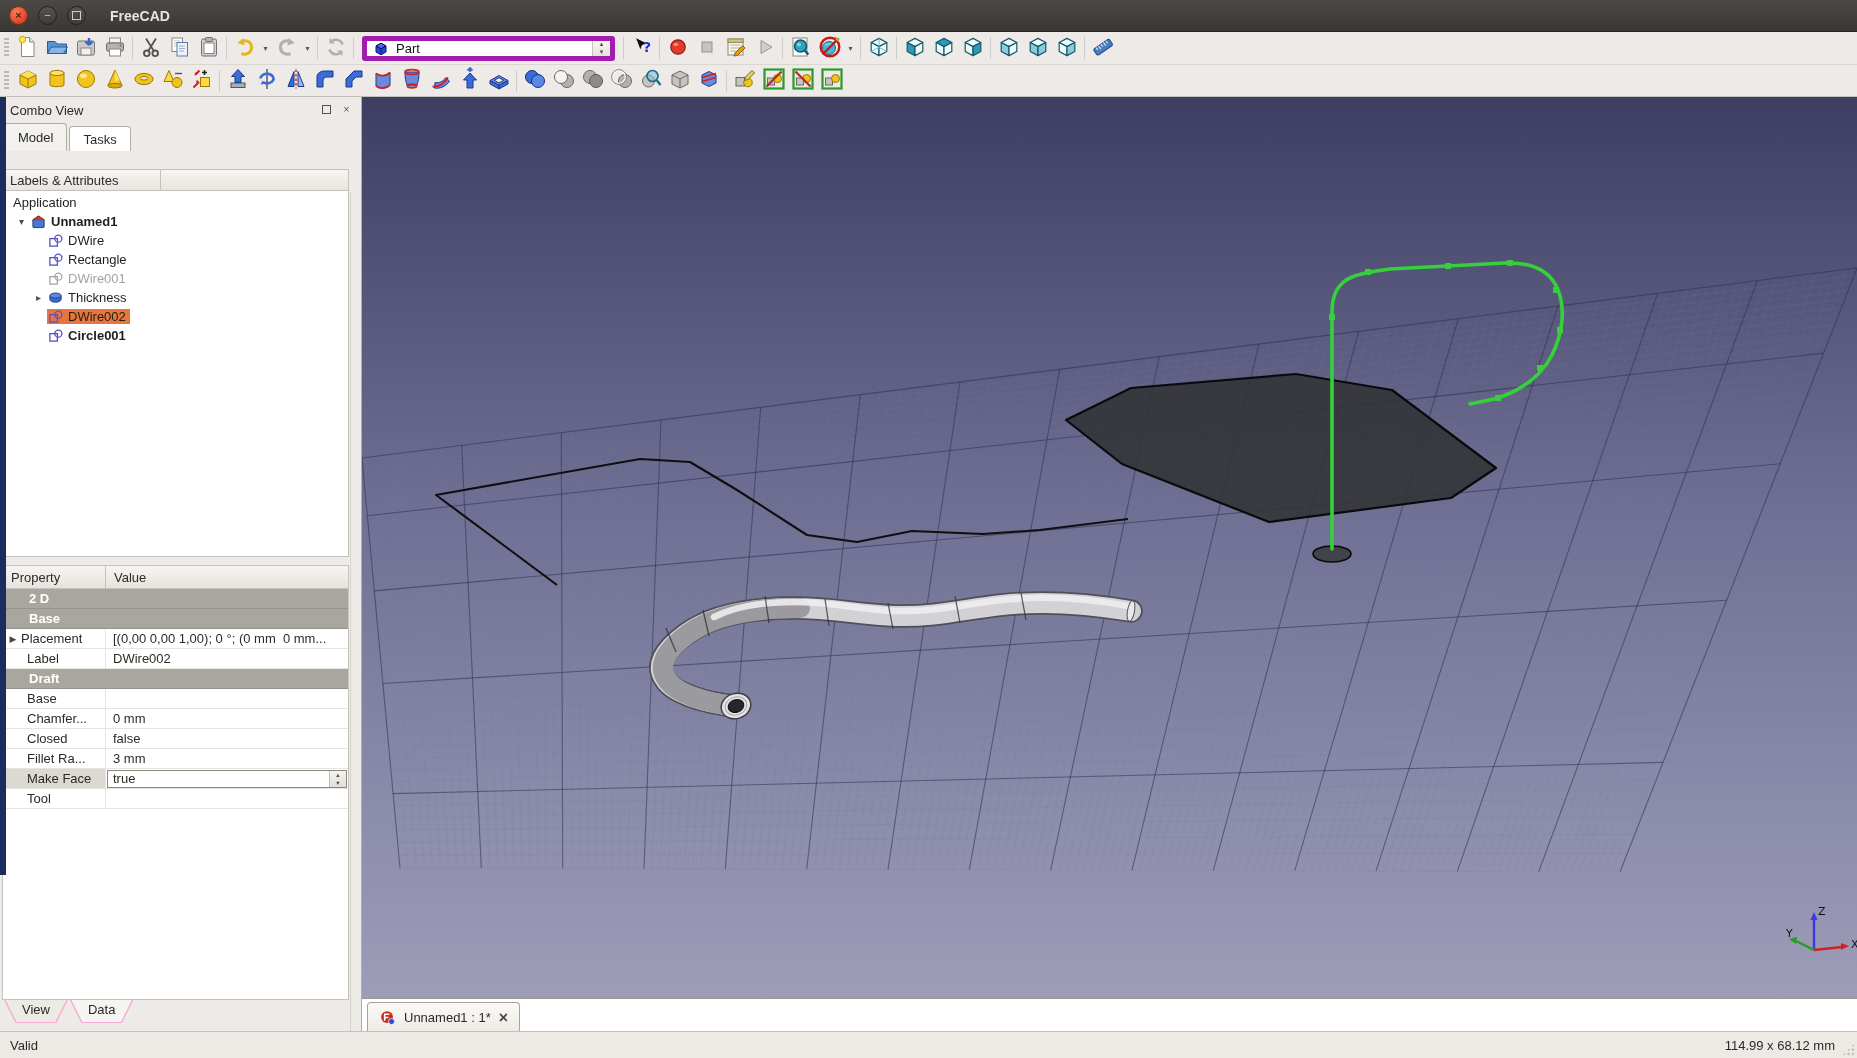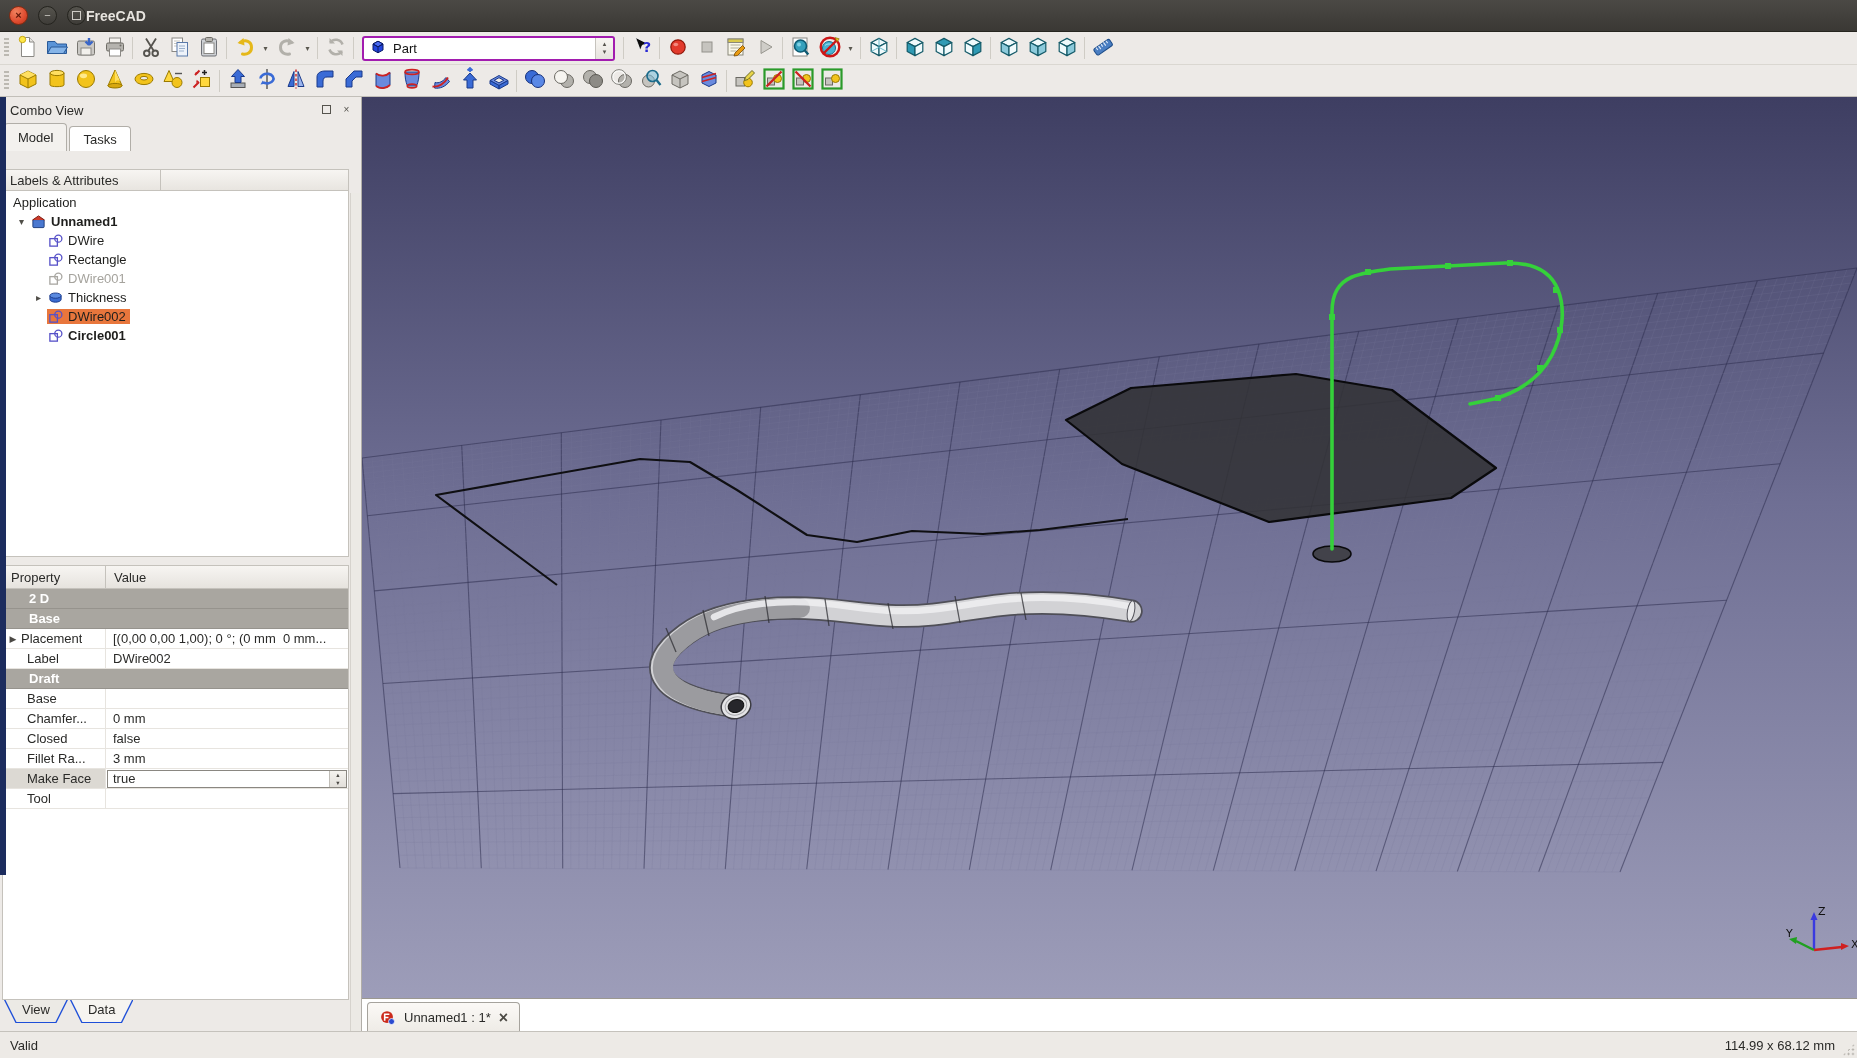--- a/index.html
+++ b/index.html
@@ -8,33 +8,33 @@
   
   .titlebar{position:absolute;left:0;top:0;width:100%;height:32px;box-sizing:border-box;
             background:linear-gradient(#4b4945,#3a3834);border-bottom:1px solid #26251f;
             display:flex;align-items:center}
   .winbtns{display:flex;gap:10px;margin-left:9px}
   .wbtn{width:19px;height:19px;border-radius:50%;display:flex;align-items:center;justify-content:center;
         font-size:11px;line-height:1;box-sizing:border-box}
   .wbtn.close{background:radial-gradient(circle at 35% 30%,#f1825e,#df4b2f 60%,#b23418);border:1px solid #892a10;color:#61180a;font-weight:bold}
   .wbtn.min,.wbtn.max{background:linear-gradient(#56544e,#3e3c38);border:1px solid #24231e;color:#cfccc6}
   .wbtn.max span{width:7px;height:7px;border:1px solid #cfccc6;display:block}
-  .apptitle{color:#e7e4df;font-weight:bold;font-size:14px;}
+  .apptitle{color:#e7e4df;font-weight:bold;font-size:14px;margin-left:24px}
   
   .tbar{position:absolute;left:0;width:100%;display:flex;align-items:center;background:#edeae7;
         box-sizing:border-box;padding-left:2px}
   #tb1{top:32px;height:33px;border-bottom:1px solid #dad7d1}
   #tb2{top:65px;height:32px;border-bottom:1px solid #c2bfb9}
   .tbtn{width:29px;height:27px;display:flex;align-items:center;justify-content:center;border-radius:3px;flex:none}
   .tdrop{width:13px;height:27px;display:flex;align-items:center;justify-content:center;font-size:8px;color:#5a5850;flex:none}
   .tbsep{width:1px;height:22px;background:#cfccc5;margin:0 3px;flex:none}
   .tgrip{width:5px;height:20px;margin:0 4px 0 2px;flex:none;
          background:repeating-linear-gradient(180deg,#bcb9b2 0 2px,rgba(0,0,0,0) 2px 4px)}
-  .wbcombo{height:25px;width:253px;background:#fff;border:2px solid #a21caf;border-radius:3px;
-           display:flex;align-items:center;padding-left:6px;gap:7px;margin:0 5px;box-sizing:border-box;flex:none}
+  .wbcombo{height:25px;width:253px;background:#fff;border:5px solid #a21caf;border-radius:3px;
+           display:flex;align-items:flex-start;padding-left:6px;gap:7px;margin:0 5px;box-sizing:border-box;flex:none}
   .wbtext{font-size:13px;color:#141414;flex:1}
   .wbspin{width:17px;align-self:stretch;border-left:1px solid #c6c3bd;display:flex;flex-direction:column;
           align-items:center;justify-content:center;font-size:7px;color:#55534d;line-height:1.15;
           background:linear-gradient(#f8f6f2,#e6e3de);border-radius:0 2px 2px 0}
   
   .combo{position:absolute;left:0;top:97px;width:362px;height:934px;background:#edeae7;
          border-right:1px solid #b1aea8;box-sizing:border-box}
   .lstrip{position:absolute;left:0;top:97px;width:6px;height:778px;background:#1c2c5e;z-index:5}
   .cheader{position:absolute;top:0;left:10px;height:26px;display:flex;align-items:center;font-size:13px}
   .chbtns{position:absolute;top:6px;right:8px;display:flex;gap:7px;align-items:center}
@@ -73,21 +73,21 @@
   .plab{padding-left:8px;white-space:nowrap;overflow:hidden}
   .pc1 .pexp + .plab{padding-left:0}
   .pc2{flex:1;display:flex;align-items:center;padding-left:7px;white-space:pre;overflow:hidden}
   .pc2.edit{padding:1px 1px}
   .spinbox{flex:1;height:16px;border:1px solid #8a8781;border-radius:0;display:flex;align-items:center;background:#fff;overflow:hidden}
   .spintext{flex:1;padding-left:5px;white-space:pre}
   .spinarr{width:16px;align-self:stretch;border-left:1px solid #c0bdb7;display:flex;flex-direction:column;align-items:center;
            justify-content:center;font-size:6.5px;color:#4a4844;line-height:1.2;background:linear-gradient(#f5f3ef,#e2dfda)}
   
   .btabs{position:absolute;left:4px;top:903px;height:24px;display:flex;gap:2px}
-  .btab-o{clip-path:polygon(0 0,100% 0,82% 100%,18% 100%);background:#1d4ed8;height:23px}
+  .btab-o{clip-path:polygon(0 0,100% 0,82% 100%,18% 100%);background:#f9a8d4;height:23px}
   .btab-i{clip-path:polygon(1.5px 0,calc(100% - 1.5px) 0,calc(82% - 1px) calc(100% - 1.5px),calc(18% + 1px) calc(100% - 1.5px));
           background:#eceae5;height:21.5px;display:flex;align-items:flex-start;justify-content:center;padding:2px 18px 0;font-size:13px}
   .btab-o.act .btab-i{background:#f6f4f0}
   
   .viewport{position:absolute;left:362px;top:97px;width:1495px;height:901px;overflow:hidden}
   
   .mdibar{position:absolute;left:362px;top:998px;width:1495px;height:33px;background:#ffffff;
           border-top:1px solid #9b9890;box-sizing:border-box}
   .mtab{position:absolute;left:5px;top:3px;height:30px;background:linear-gradient(#fbf9f6,#eeebe6);
         border:1px solid #a6a39d;border-bottom:none;border-radius:4px 4px 0 0;display:flex;align-items:center;

